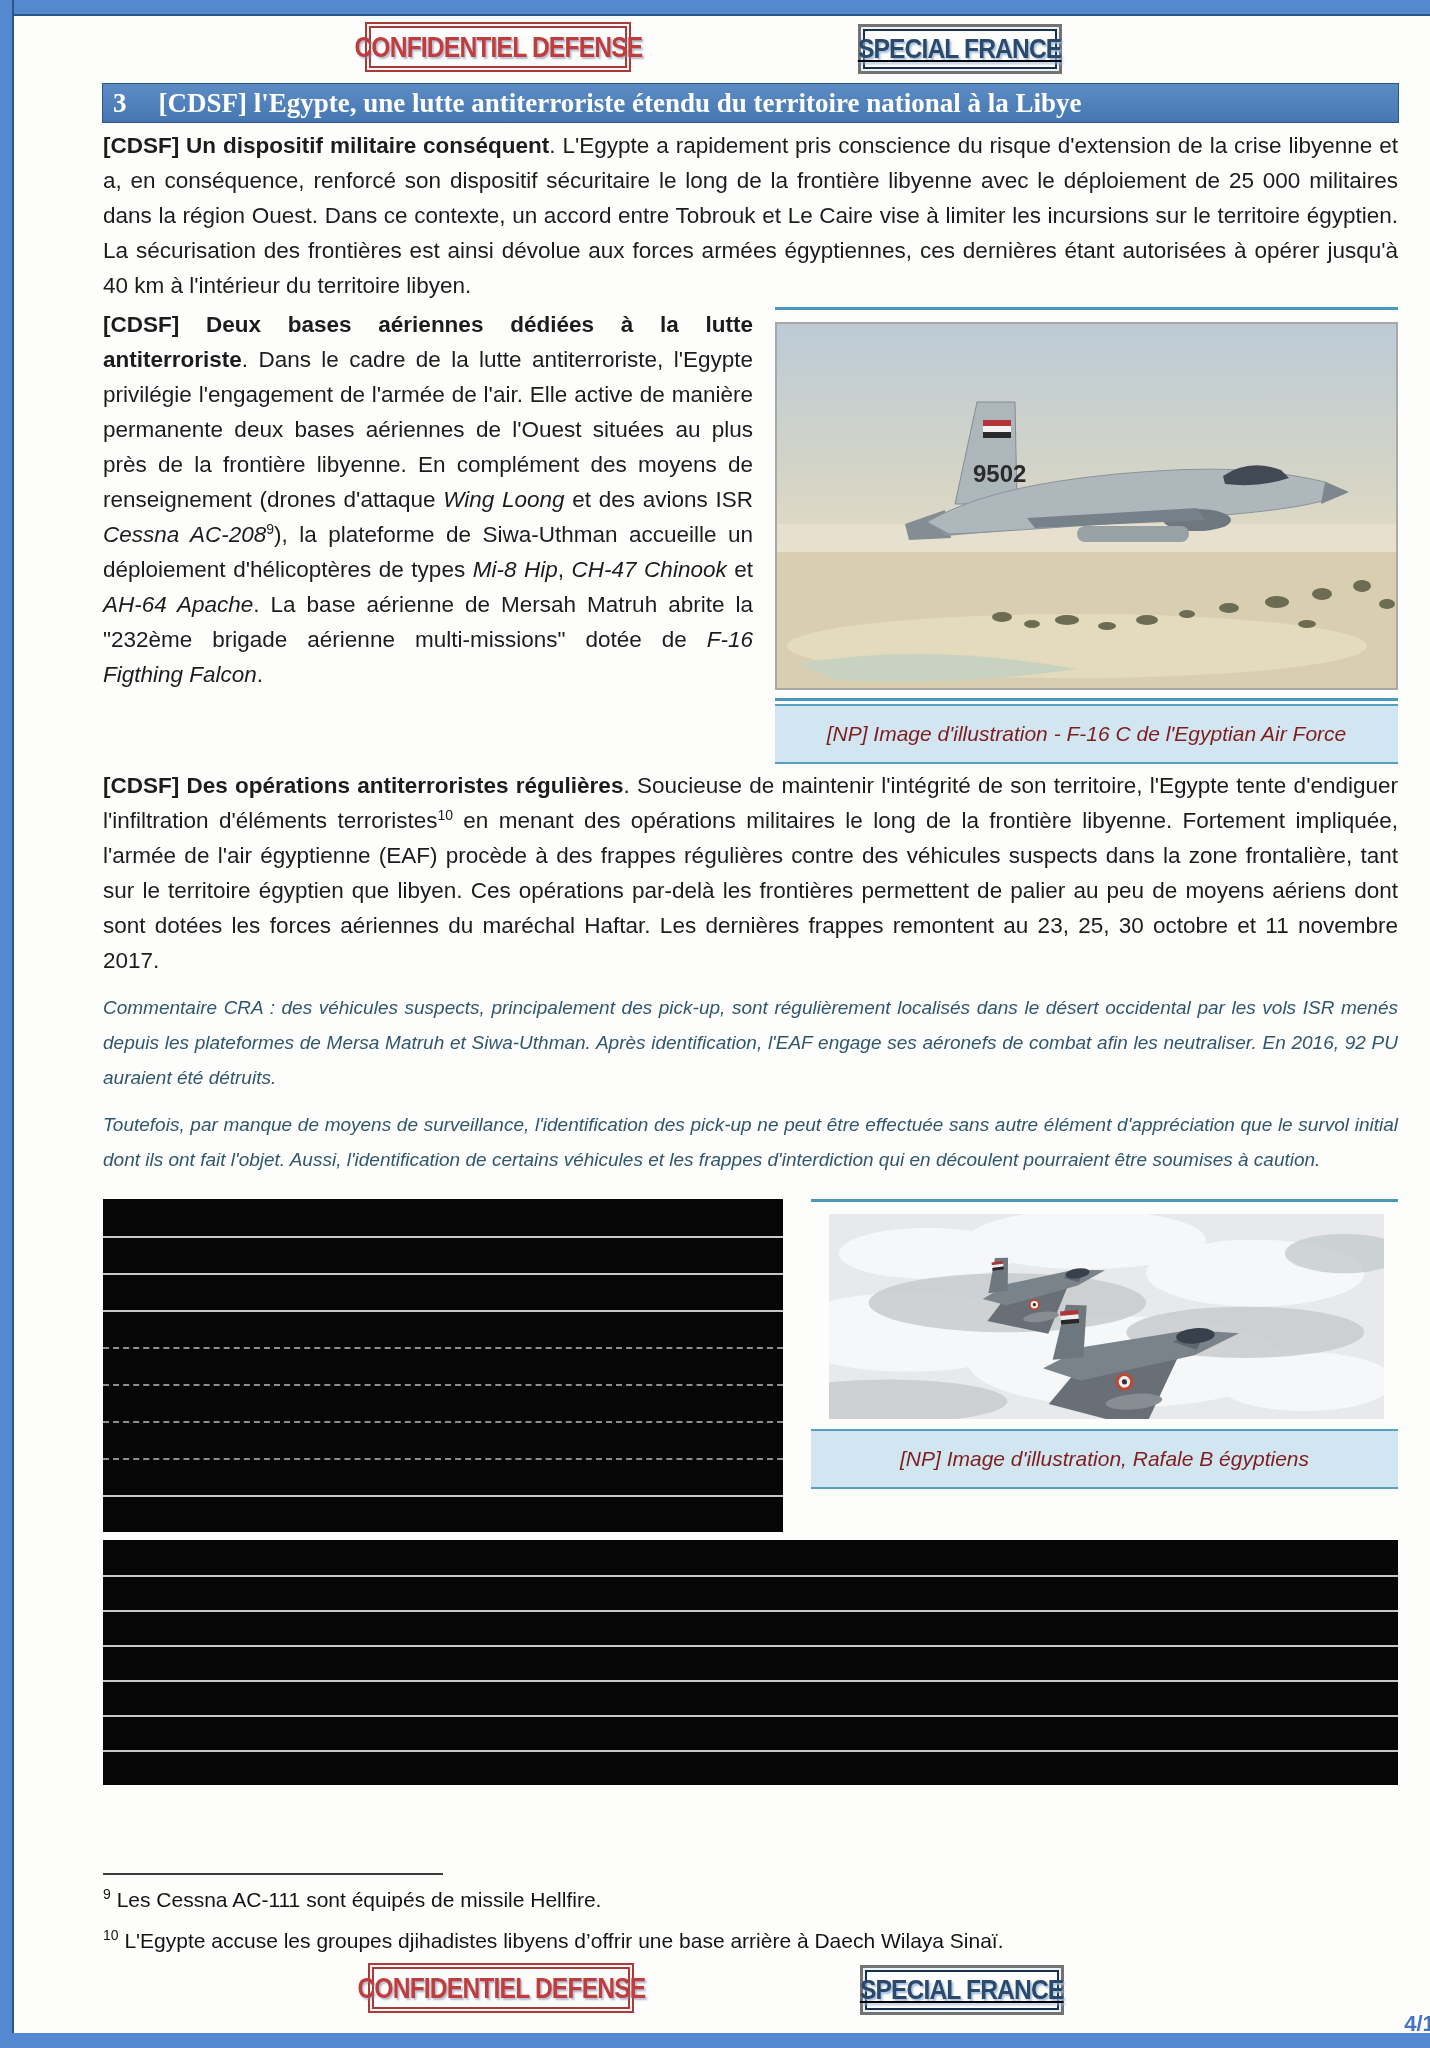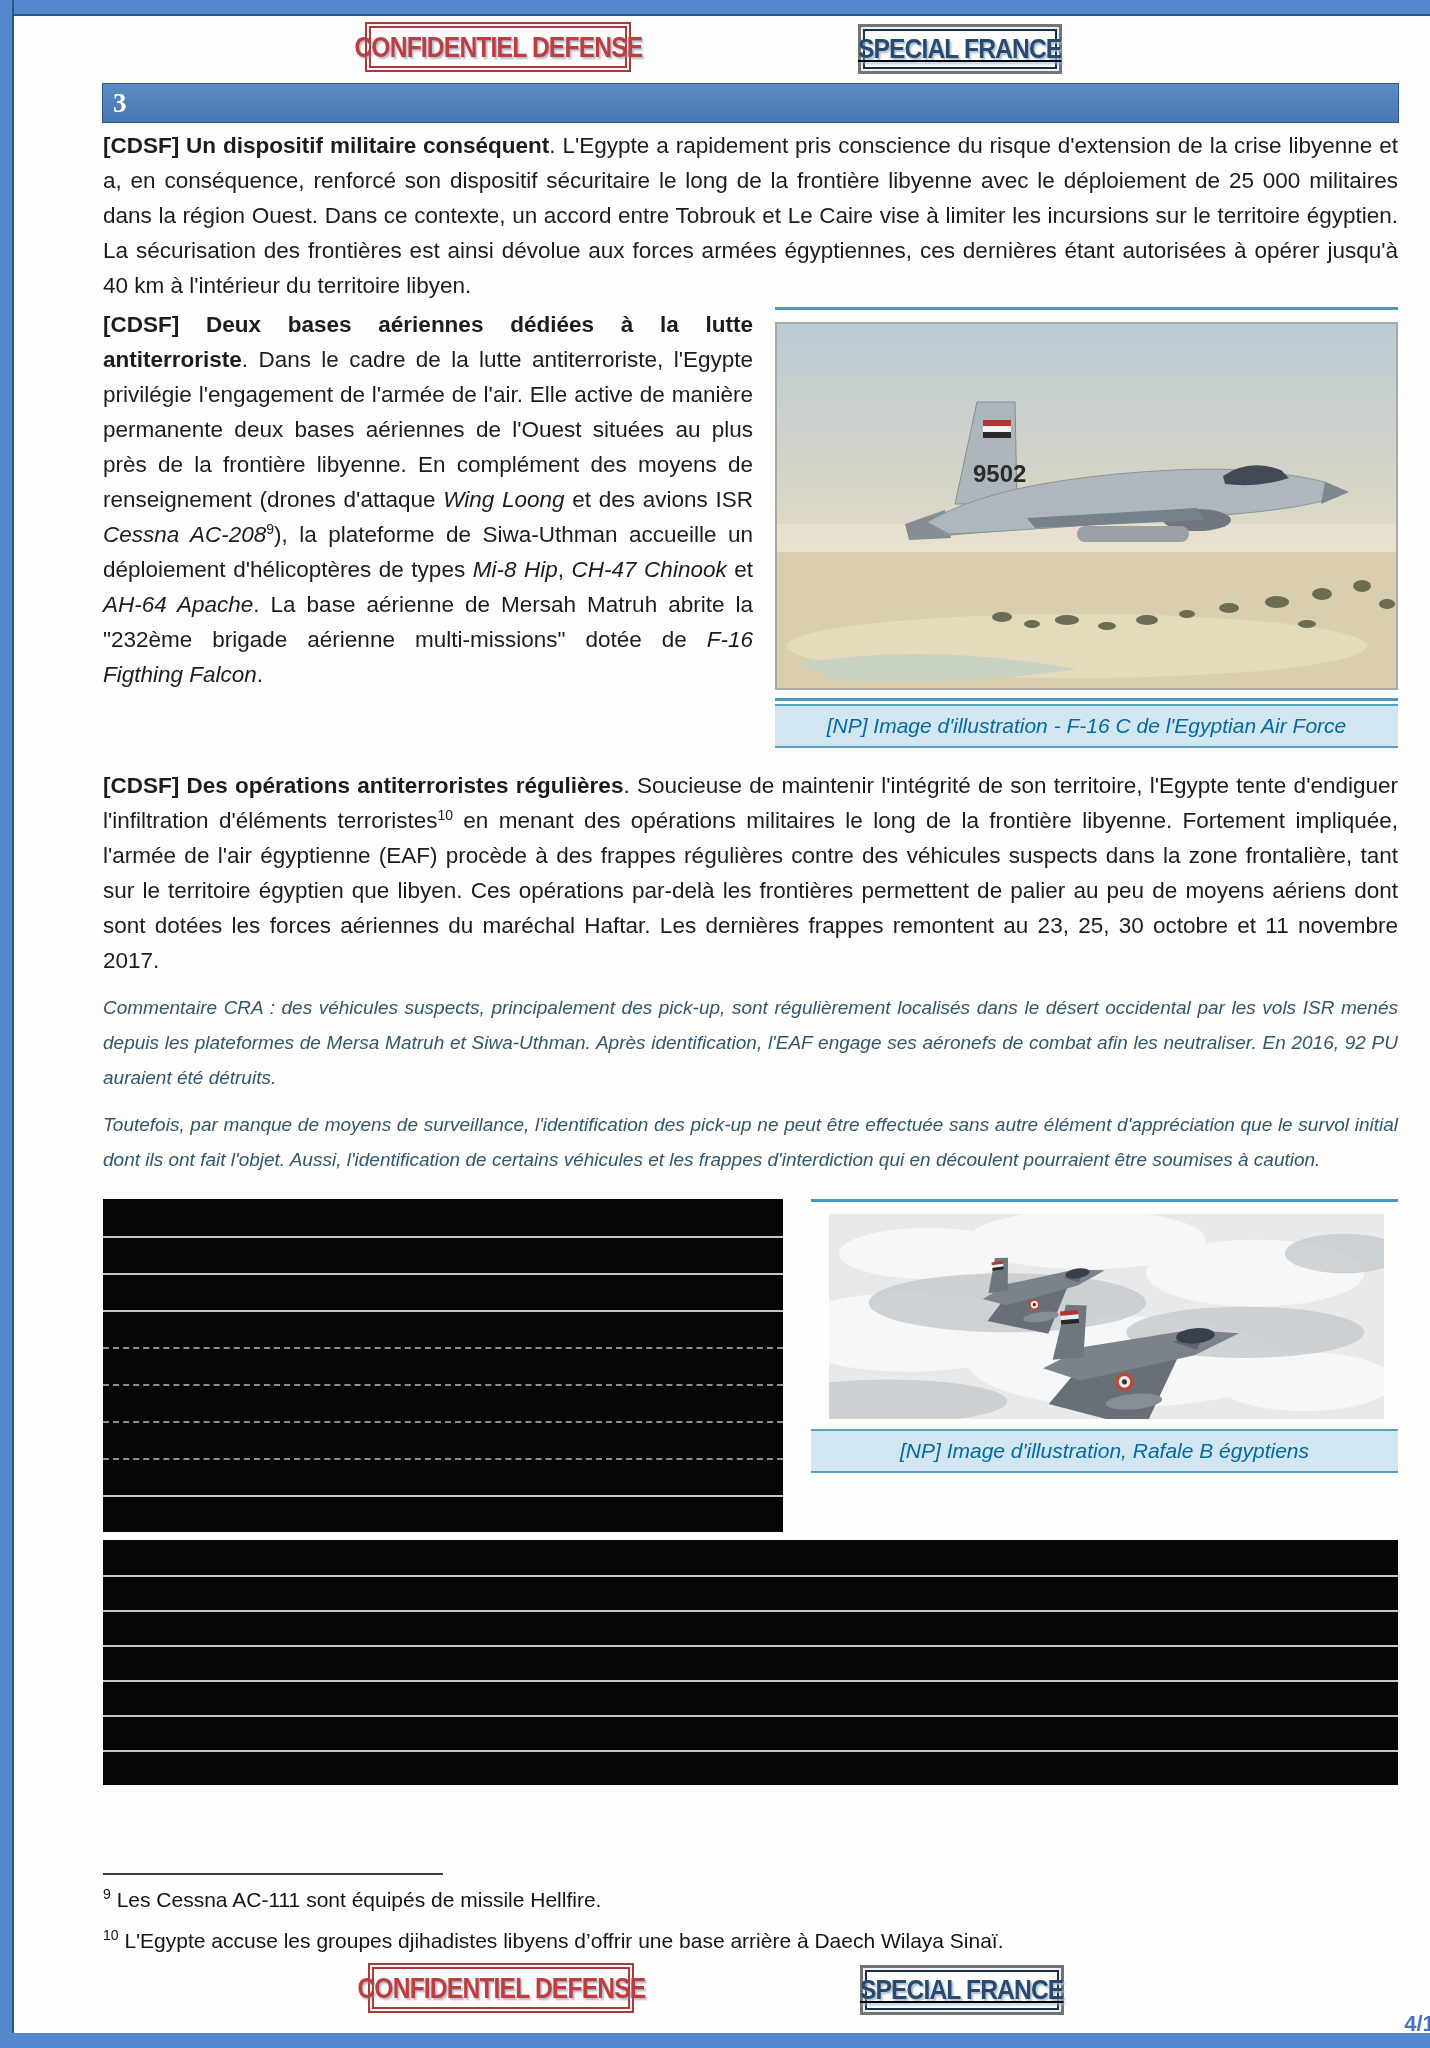--- a/index.html
+++ b/index.html
@@ -46,22 +46,22 @@
   .commentary{font-size:19px;line-height:35px;color:#30576b;font-style:italic;text-align:justify;margin:12px 0 0 0;}
 
   
   .twocol{display:flex;margin-top:4px;height:458px;}
   .col-left{width:650px;margin-right:22px;}
   .figure-f16{width:623px;}
   .fig-rule{height:3px;background:#4b98bd;}
   .photo-frame{margin-top:12px;border:2px solid #a8a8a8;height:368px;box-sizing:border-box;background:#dfe4e2;}
   .photo-frame svg,.rafale-photo svg{display:block;width:100%;height:100%;}
   .caption-bar{margin-top:8px;border-top:2px solid #58a0bf;border-bottom:2px solid #58a0bf;background:#d2e6f1;
-               height:44px;display:flex;align-items:center;justify-content:center;
-               font-style:italic;font-size:21px;color:#0369a1;box-sizing:border-box;}
+               height:60px;display:flex;align-items:center;justify-content:center;
+               font-style:italic;font-size:21px;color:#7f1d1d;box-sizing:border-box;}
 
   
   .redact-row{display:flex;margin-top:22px;}
   .redact-left{width:680px;background:#060606;margin-right:28px;height:333px;overflow:hidden;}
   .redact-left .redrow{height:37px;}
   .rafale-fig{width:587px;}
   .rafale-photo{margin:12px 14px 0 18px;height:205px;background:#e9ebed;}
   .redact-full{margin-top:8px;background:#060606;height:245px;overflow:hidden;}
   .redact-full .redrow{height:35px;}
   .redrow{border-top:2px solid #c6c6c6;box-sizing:border-box;}
@@ -94,20 +94,21 @@
       <div class="stamp stamp-red">
         <span class="stamp-text">CONFIDENTIEL DEFENSE</span>
       </div>
       <div class="stamp stamp-navy">
         <span class="stamp-text">SPECIAL FRANCE</span>
       </div>
     </div>
 
     <div class="section-bar">
       <span class="section-num">3</span>
+      <span>[CDSF] l'Egypte, une lutte antiterroriste étendu du territoire national à la Libye</span>
     </div>
 
     <p class="body-text p1"><span class="lead">[CDSF] Un dispositif militaire conséquent</span><span>. L'Egypte a rapidement pris conscience du risque d'extension de la crise libyenne et a, en conséquence, renforcé son dispositif sécuritaire le long de la frontière libyenne avec le déploiement de 25 000 militaires dans la région Ouest. Dans ce contexte, un accord entre Tobrouk et Le Caire vise à limiter les incursions sur le territoire égyptien. La sécurisation des frontières est ainsi dévolue aux forces armées égyptiennes, ces dernières étant autorisées à opérer jusqu'à 40 km à l'intérieur du territoire libyen.</span></p>
 
     <div class="twocol">
       <p class="body-text col-left"><span class="lead">[CDSF] Deux bases aériennes dédiées à la lutte antiterroriste</span><span>. Dans le cadre de la lutte antiterroriste, l'Egypte privilégie l'engagement de l'armée de l'air. Elle active de manière permanente deux bases aériennes de l'Ouest situées au plus près de la frontière libyenne. En complément des moyens de renseignement (drones d'attaque </span><span class="ital">Wing Loong</span><span> et des avions ISR </span><span class="ital">Cessna AC-208</span><sup class="fnref">9</sup><span>), la plateforme de Siwa-Uthman accueille un déploiement d'hélicoptères de types </span><span class="ital">Mi-8 Hip</span><span>, </span><span class="ital">CH-47 Chinook</span><span> et </span><span class="ital">AH-64 Apache</span><span>. La base aérienne de Mersah Matruh abrite la "232ème brigade aérienne multi-missions" dotée de </span><span class="ital">F-16 Figthing Falcon</span><span>.</span></p>
 
       <div class="figure-f16">
         <div class="fig-rule"></div>
         <div class="photo-frame">

